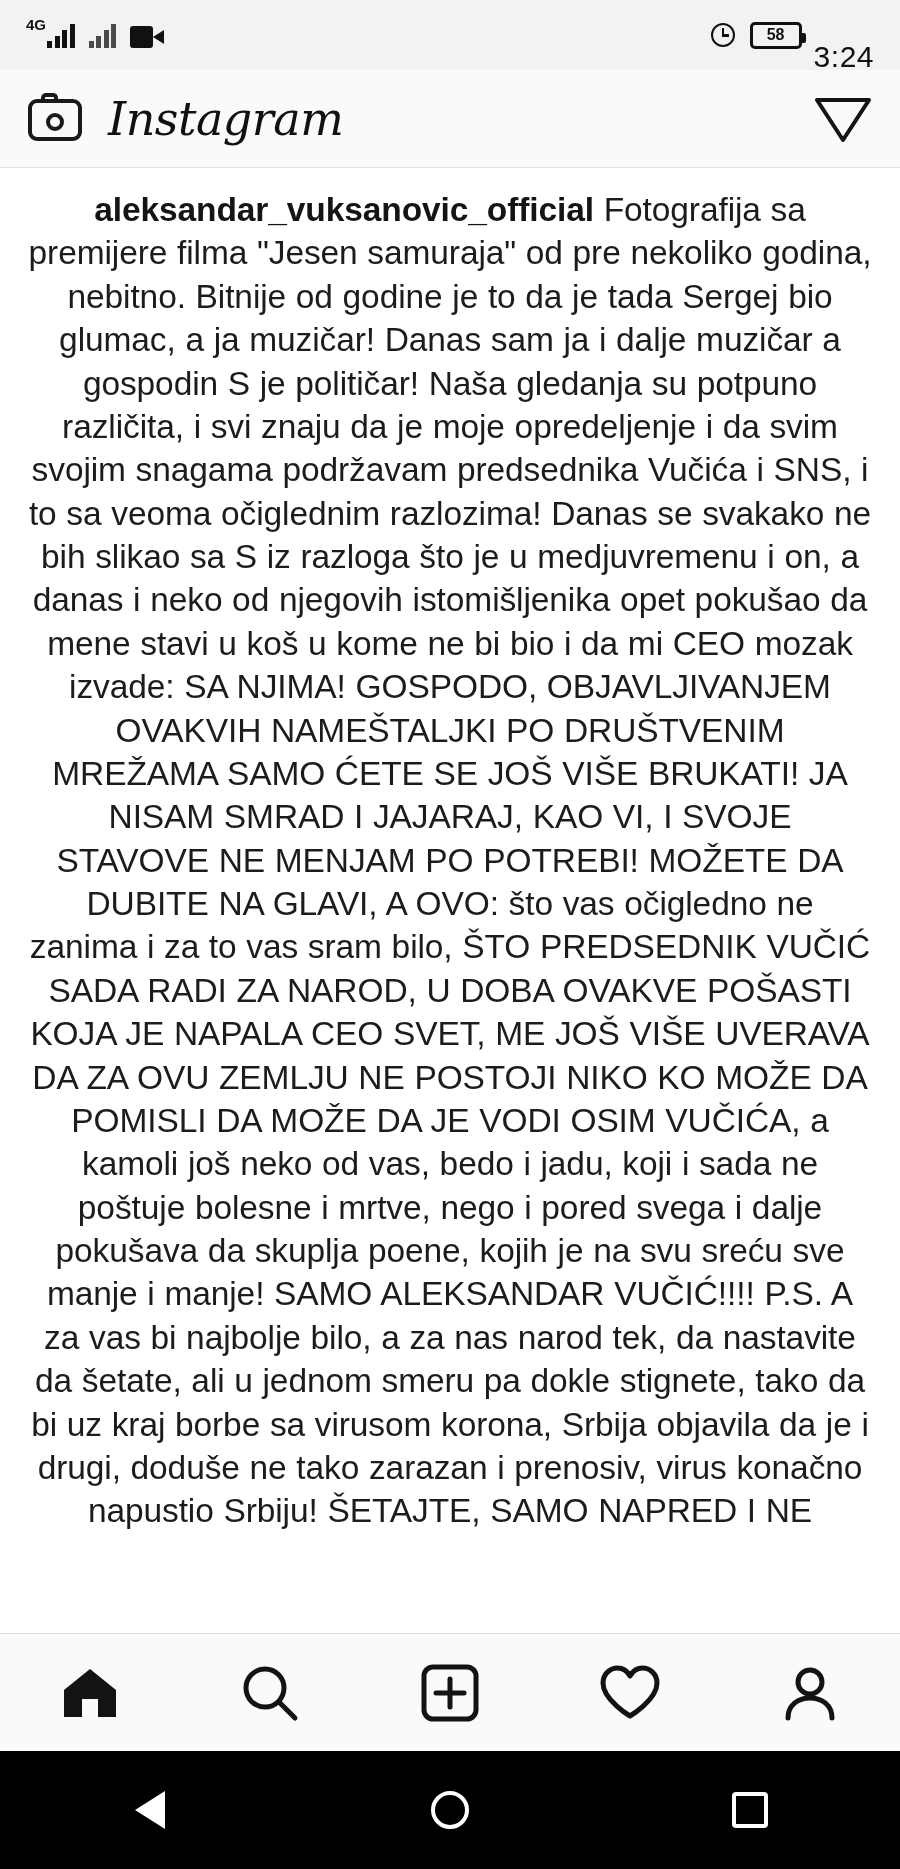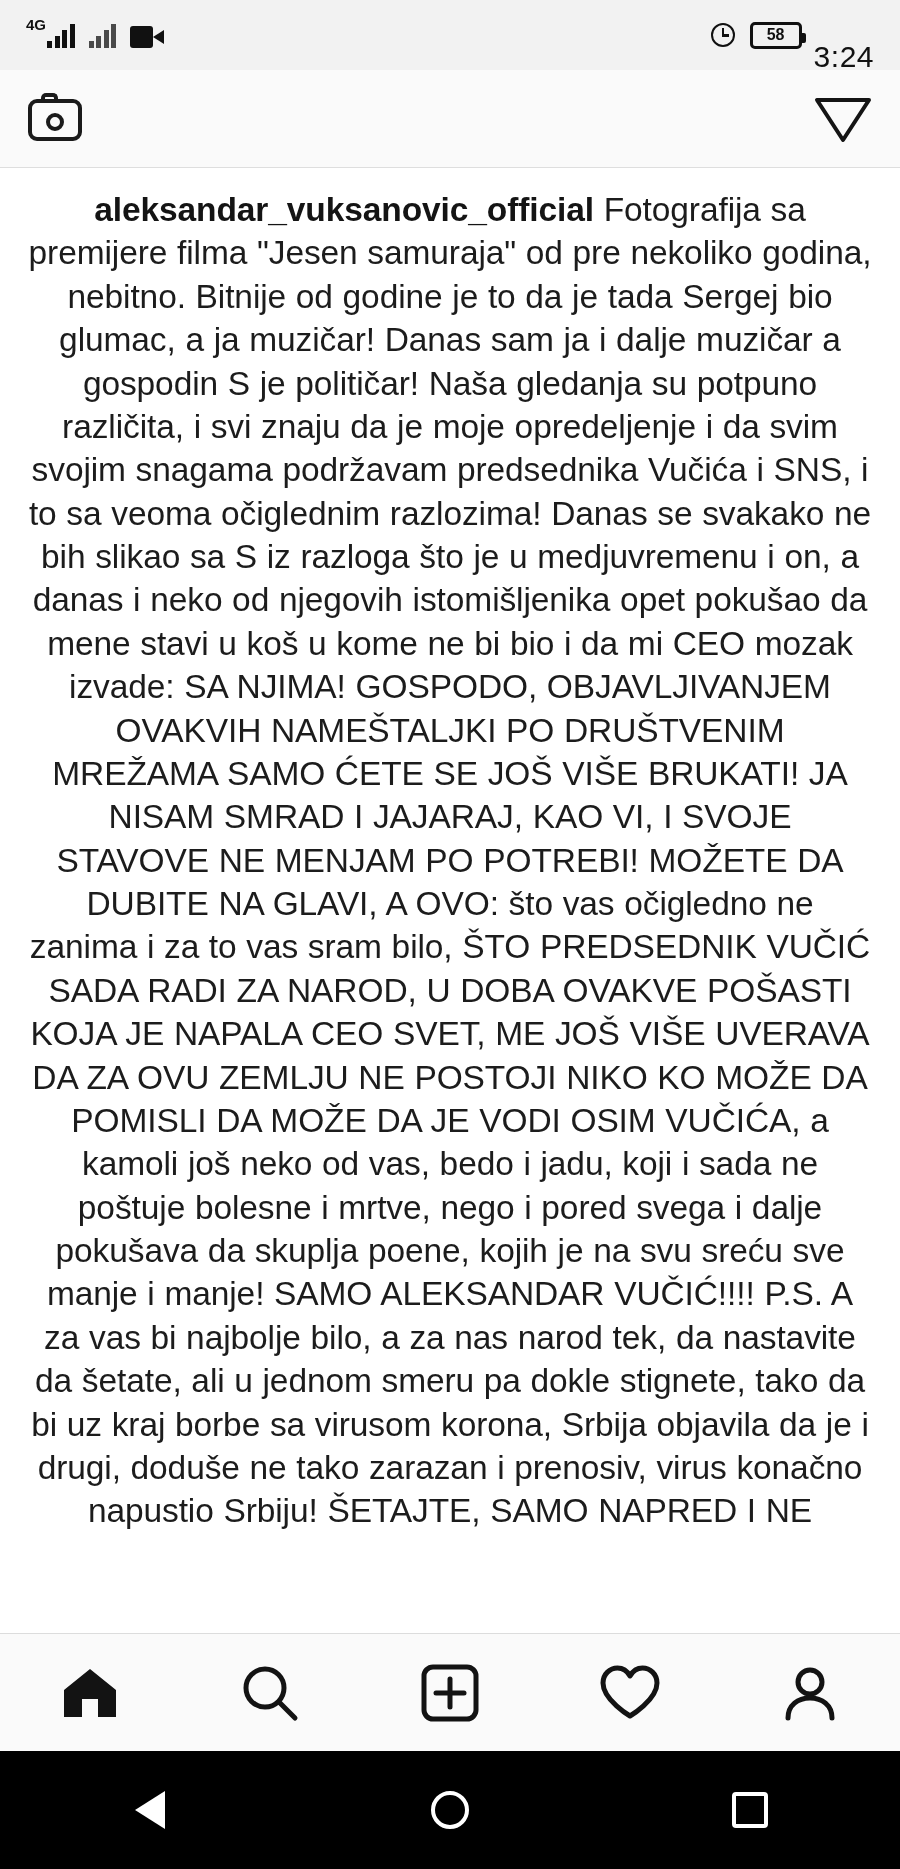--- a/index.html
+++ b/index.html
@@ -264,20 +264,21 @@
       <span class="clock">3:24</span>
     </div>
   </div>
 
   <div class="app-header">
     <div class="camera-btn">
       <span class="bump"></span>
       <span class="body"></span>
       <span class="lens"></span>
     </div>
+    <div class="wordmark">Instagram</div>
     <div class="send-btn">
       <svg width="58" height="50" viewBox="0 0 58 50" fill="none" xmlns="http://www.w3.org/2000/svg">
         <path d="M3 6 L55 6 L29 46 Z" stroke="#141414" stroke-width="4" stroke-linejoin="round" fill="none"></path>
       </svg>
     </div>
   </div>
 
   <div class="feed">
     <div class="caption">
       <span class="username">aleksandar_vuksanovic_official</span><span>&nbsp;</span><span>Fotografija sa premijere filma "Jesen samuraja" od pre nekoliko godina, nebitno. Bitnije od godine je to da je tada Sergej bio glumac, a ja muzičar! Danas sam ja i dalje muzičar a gospodin S je političar! Naša gledanja su potpuno različita, i svi znaju da je moje opredeljenje i da svim svojim snagama podržavam predsednika Vučića i SNS, i to sa veoma očiglednim razlozima! Danas se svakako ne bih slikao sa S iz razloga što je u medjuvremenu i on, a danas i neko od njegovih istomišljenika opet pokušao da mene stavi u koš u kome ne bi bio i da mi CEO mozak izvade: SA NJIMA! GOSPODO, OBJAVLJIVANJEM OVAKVIH NAMEŠTALJKI PO DRUŠTVENIM MREŽAMA SAMO ĆETE SE JOŠ VIŠE BRUKATI! JA NISAM SMRAD I JAJARAJ, KAO VI, I SVOJE STAVOVE NE MENJAM PO POTREBI! MOŽETE DA DUBITE NA GLAVI, A OVO: što vas očigledno ne zanima i za to vas sram bilo, ŠTO PREDSEDNIK VUČIĆ SADA RADI ZA NAROD, U DOBA OVAKVE POŠASTI KOJA JE NAPALA CEO SVET, ME JOŠ VIŠE UVERAVA DA ZA OVU ZEMLJU NE POSTOJI NIKO KO MOŽE DA POMISLI DA MOŽE DA JE VODI OSIM VUČIĆA, a kamoli još neko od vas, bedo i jadu, koji i sada ne poštuje bolesne i mrtve, nego i pored svega i dalje pokušava da skuplja poene, kojih je na svu sreću sve manje i manje! SAMO ALEKSANDAR VUČIĆ!!!! P.S. A za vas bi najbolje bilo, a za nas narod tek, da nastavite da šetate, ali u jednom smeru pa dokle stignete,  tako da bi uz kraj borbe sa virusom korona,  Srbija objavila da je i drugi, doduše ne tako zarazan i prenosiv,  virus konačno napustio Srbiju! ŠETAJTE, SAMO NAPRED I NE</span>

